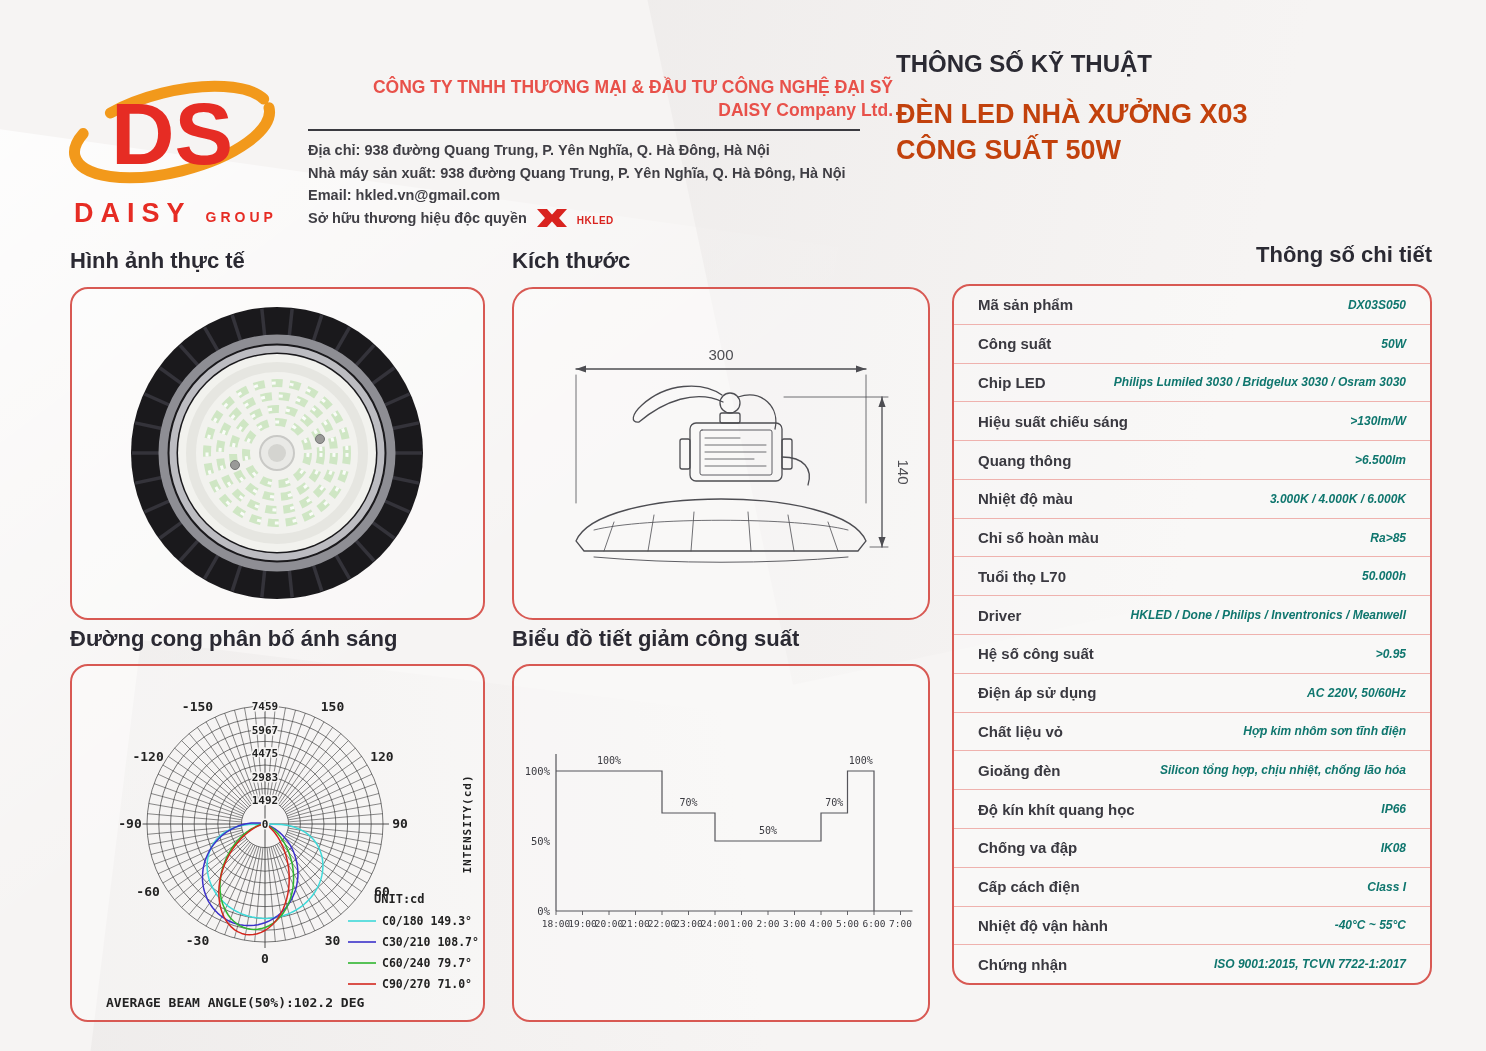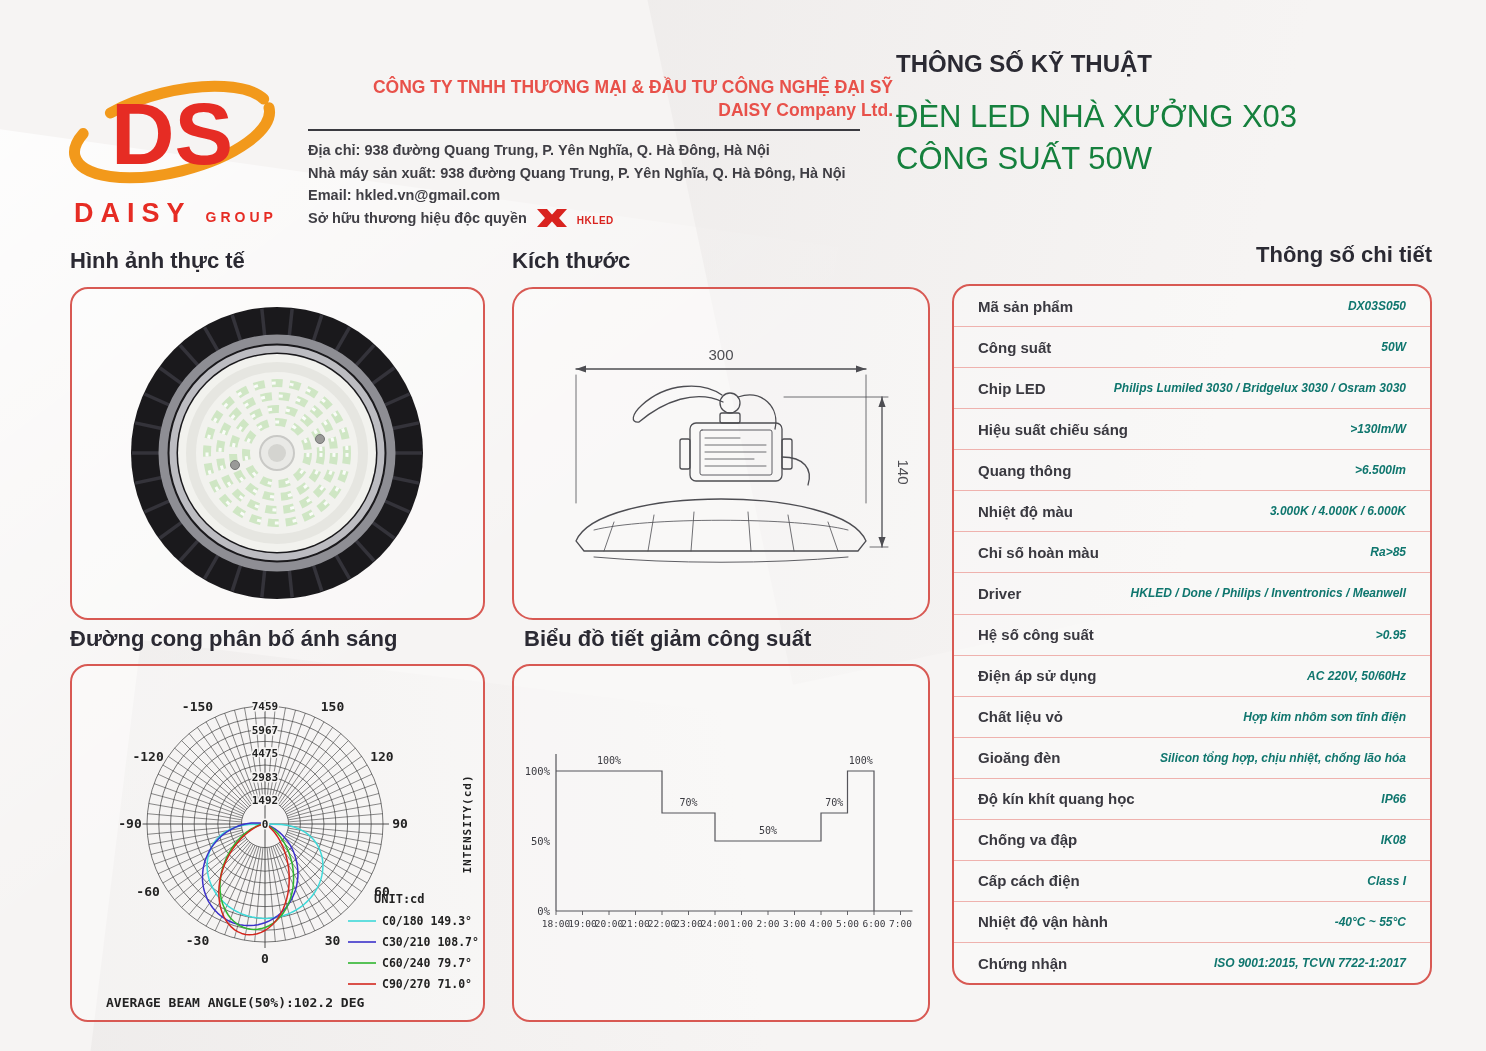--- a/index.html
+++ b/index.html
@@ -22,29 +22,29 @@
 
   .company{position:absolute;left:308px;top:76px;width:585px;}
   .company .c-title{color:#e8514a;font-weight:bold;font-size:17.5px;line-height:1.32;text-align:right;}
   .company .c-rule{border:none;border-top:2px solid #3a3a40;margin:7px 0 8px 0;width:552px;}
   .company .c-line{font-size:14.5px;font-weight:bold;color:#3f3e44;line-height:1.55;}
   .brand-line{display:flex;align-items:center;gap:8px;}
   .hkled-text{color:#d9231f;font-weight:bold;font-size:10px;letter-spacing:.5px;align-self:flex-end;margin-bottom:1px;}
 
   .head-right{position:absolute;right:70px;top:50px;width:520px;}
   .head-kicker{font-size:24px;font-weight:bold;color:#2b2a33;margin-bottom:18px;}
-  .head-title{font-size:31px;font-weight:normal;color:#15803d;line-height:1.35;}
+  .head-title{font-size:27px;font-weight:bold;color:#c2410c;line-height:1.35;}
 
   
   .sec-h{position:absolute;font-size:22px;font-weight:bold;color:#2b2a33;}
   .sec-h.photo{left:70px;top:248px;}
   .sec-h.dims{left:512px;top:248px;}
   .sec-h.specs{left:952px;top:242px;width:480px;text-align:right;}
   .sec-h.polar{left:70px;top:626px;}
-  .sec-h.dim{left:524px;top:626px;text-align:right;}
+  .sec-h.dim{left:512px;top:626px;text-align:right;}
 
   
   .panel{position:absolute;border:2px solid #d85953;border-radius:18px;background:rgba(255,255,255,.35);box-sizing:border-box;}
   .panel.photo{left:70px;top:287px;width:415px;height:333px;}
   .panel.dims{left:512px;top:287px;width:418px;height:333px;border-radius:21px;}
   .panel.polar{left:70px;top:664px;width:415px;height:358px;}
   .panel.dim{left:512px;top:664px;width:418px;height:358px;}
   .panel.specs{left:952px;top:284px;width:480px;height:701px;overflow:hidden;}
 
   .spec-body{display:flex;flex-direction:column;height:100%;}
@@ -397,20 +397,24 @@
       </div>
       <div class="spec-row">
         <span class="spec-label">Nhiệt độ màu</span>
         <span class="spec-value">3.000K / 4.000K / 6.000K</span>
       </div>
       <div class="spec-row">
         <span class="spec-label">Chỉ số hoàn màu</span>
         <span class="spec-value">Ra&gt;85</span>
       </div>
       <div class="spec-row">
+        <span class="spec-label">Tuổi thọ L70</span>
+        <span class="spec-value">50.000h</span>
+      </div>
+      <div class="spec-row">
         <span class="spec-label">Driver</span>
         <span class="spec-value">HKLED / Done / Philips / Inventronics / Meanwell</span>
       </div>
       <div class="spec-row">
         <span class="spec-label">Hệ số công suất</span>
         <span class="spec-value">&gt;0.95</span>
       </div>
       <div class="spec-row">
         <span class="spec-label">Điện áp sử dụng</span>
         <span class="spec-value">AC 220V, 50/60Hz</span>

